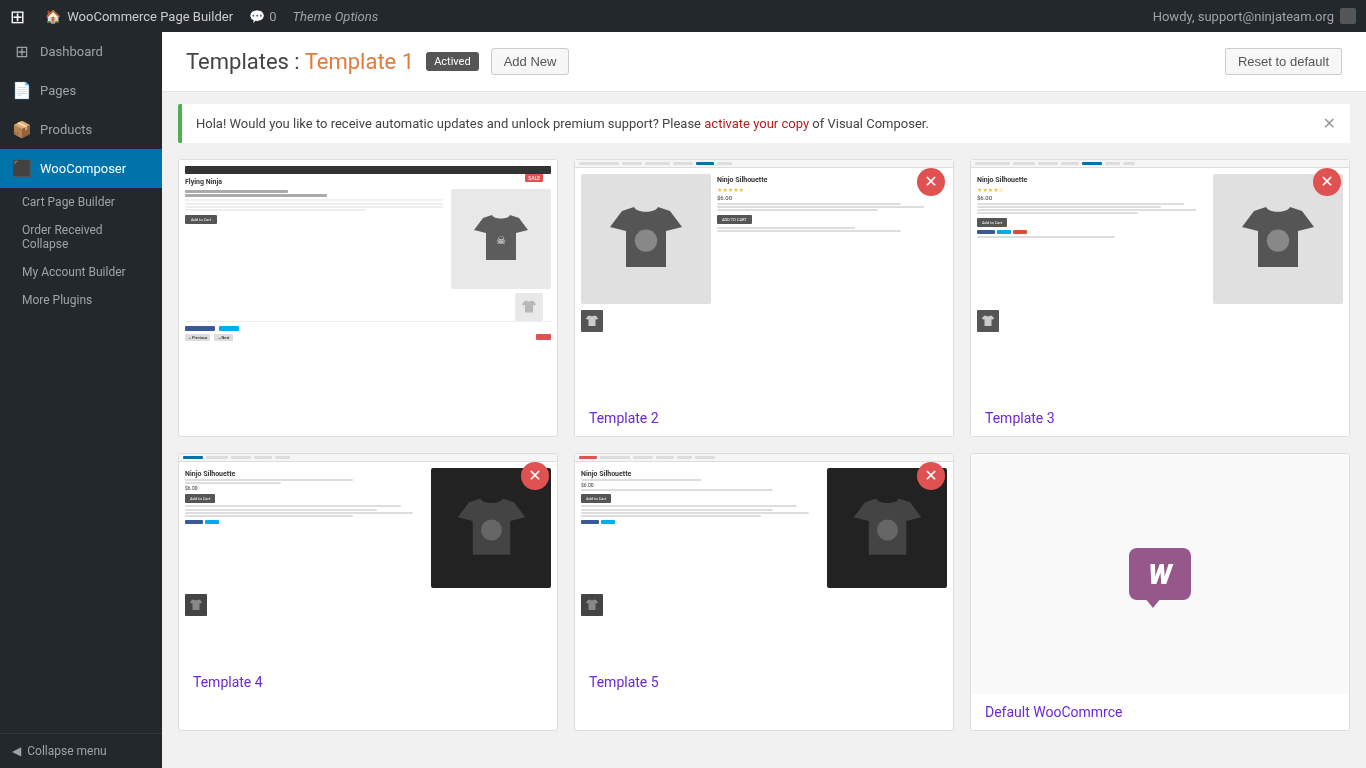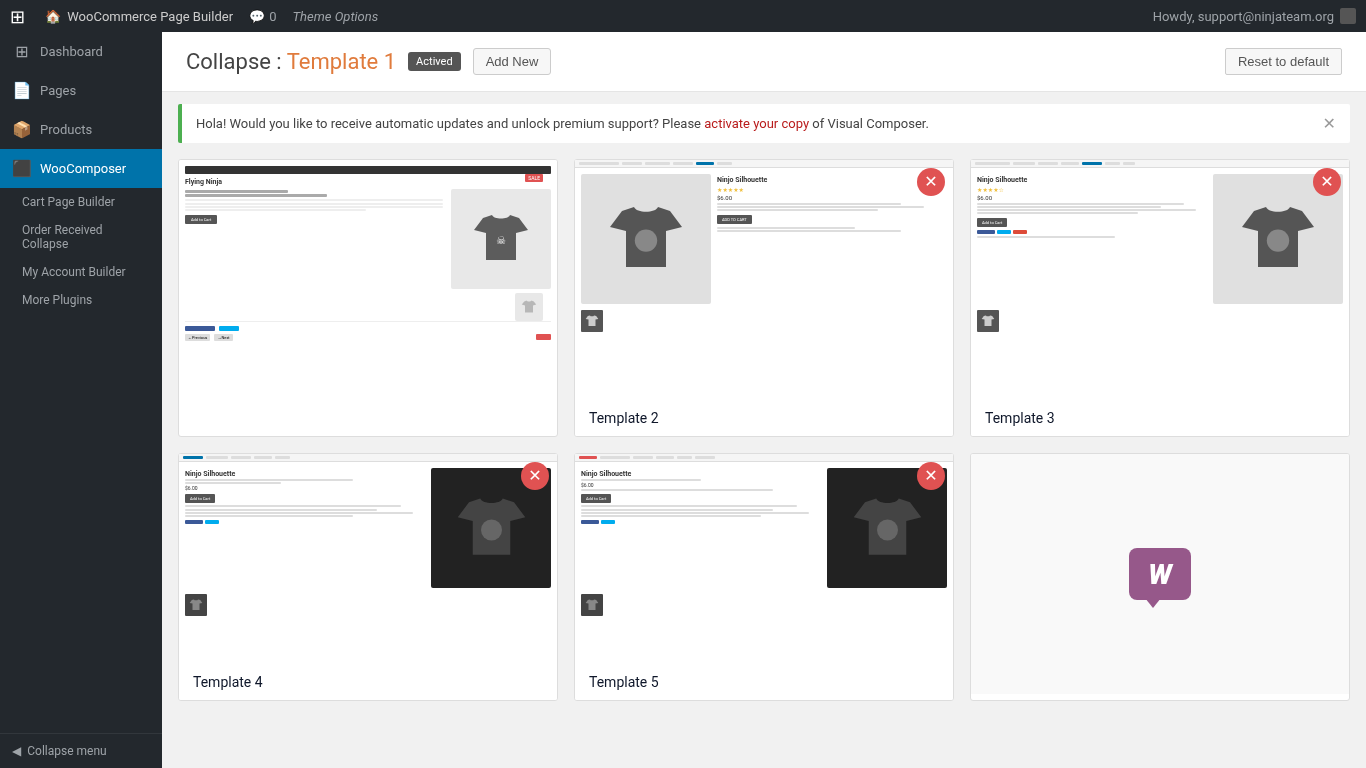--- a/index.html
+++ b/index.html
@@ -161,21 +161,21 @@
     .template-preview-sm {
       height: 210px;
       background: #f9f9f9;
       overflow: hidden;
       position: relative;
     }
 
     .template-footer {
       padding: 10px 14px;
       font-size: 14px;
-      color: #0f172a;
+      color: #6d28d9;
       background: #fff;
       display: flex;
       align-items: center;
       justify-content: space-between;
     }
 
     .active-footer {
       background: #333;
       color: #fff;
       padding: 12px 14px;
@@ -338,21 +338,21 @@
     <div class="sidebar-collapse">
       <span>◀</span>
       <span>Collapse menu</span>
     </div>
   </div>
 
   <div class="content-area">
 
     <div class="page-header">
       <h1 class="page-title">
-        <span>Collapse : </span><span class="orange">Template 1</span>
+        <span>Templates : </span><span class="orange">Template 1</span>
       </h1>
       <span class="active-badge">Actived</span>
       <button class="add-new-btn">Add New</button>
       <button class="reset-default-btn">Reset to default</button>
     </div>
 
     <div class="notice-banner">
       <span>
         <span>Hola! Would you like to receive automatic updates and unlock premium support? Please </span>
         <a href="#">activate your copy</a>
@@ -606,17 +606,20 @@
       <div class="template-card">
         <div class="woo-logo-container">
 
           <div style="display:flex;align-items:center;gap:4px;">
             <div style="background:#96588a;border-radius:8px;width:62px;height:52px;display:flex;align-items:center;justify-content:center;position:relative;">
               <span style="color:#fff;font-size:28px;font-weight:900;font-style:italic;">W</span>
               <div style="position:absolute;bottom:-8px;left:16px;width:0;height:0;border-left:8px solid transparent;border-right:8px solid transparent;border-top:10px solid #96588a;"></div>
             </div>
           </div>
         </div>
+        <div class="template-footer">
+          <span>Default WooCommrce</span>
+        </div>
       </div>
 
     </div>
   </div>
 </div>
 
 </body></html>

